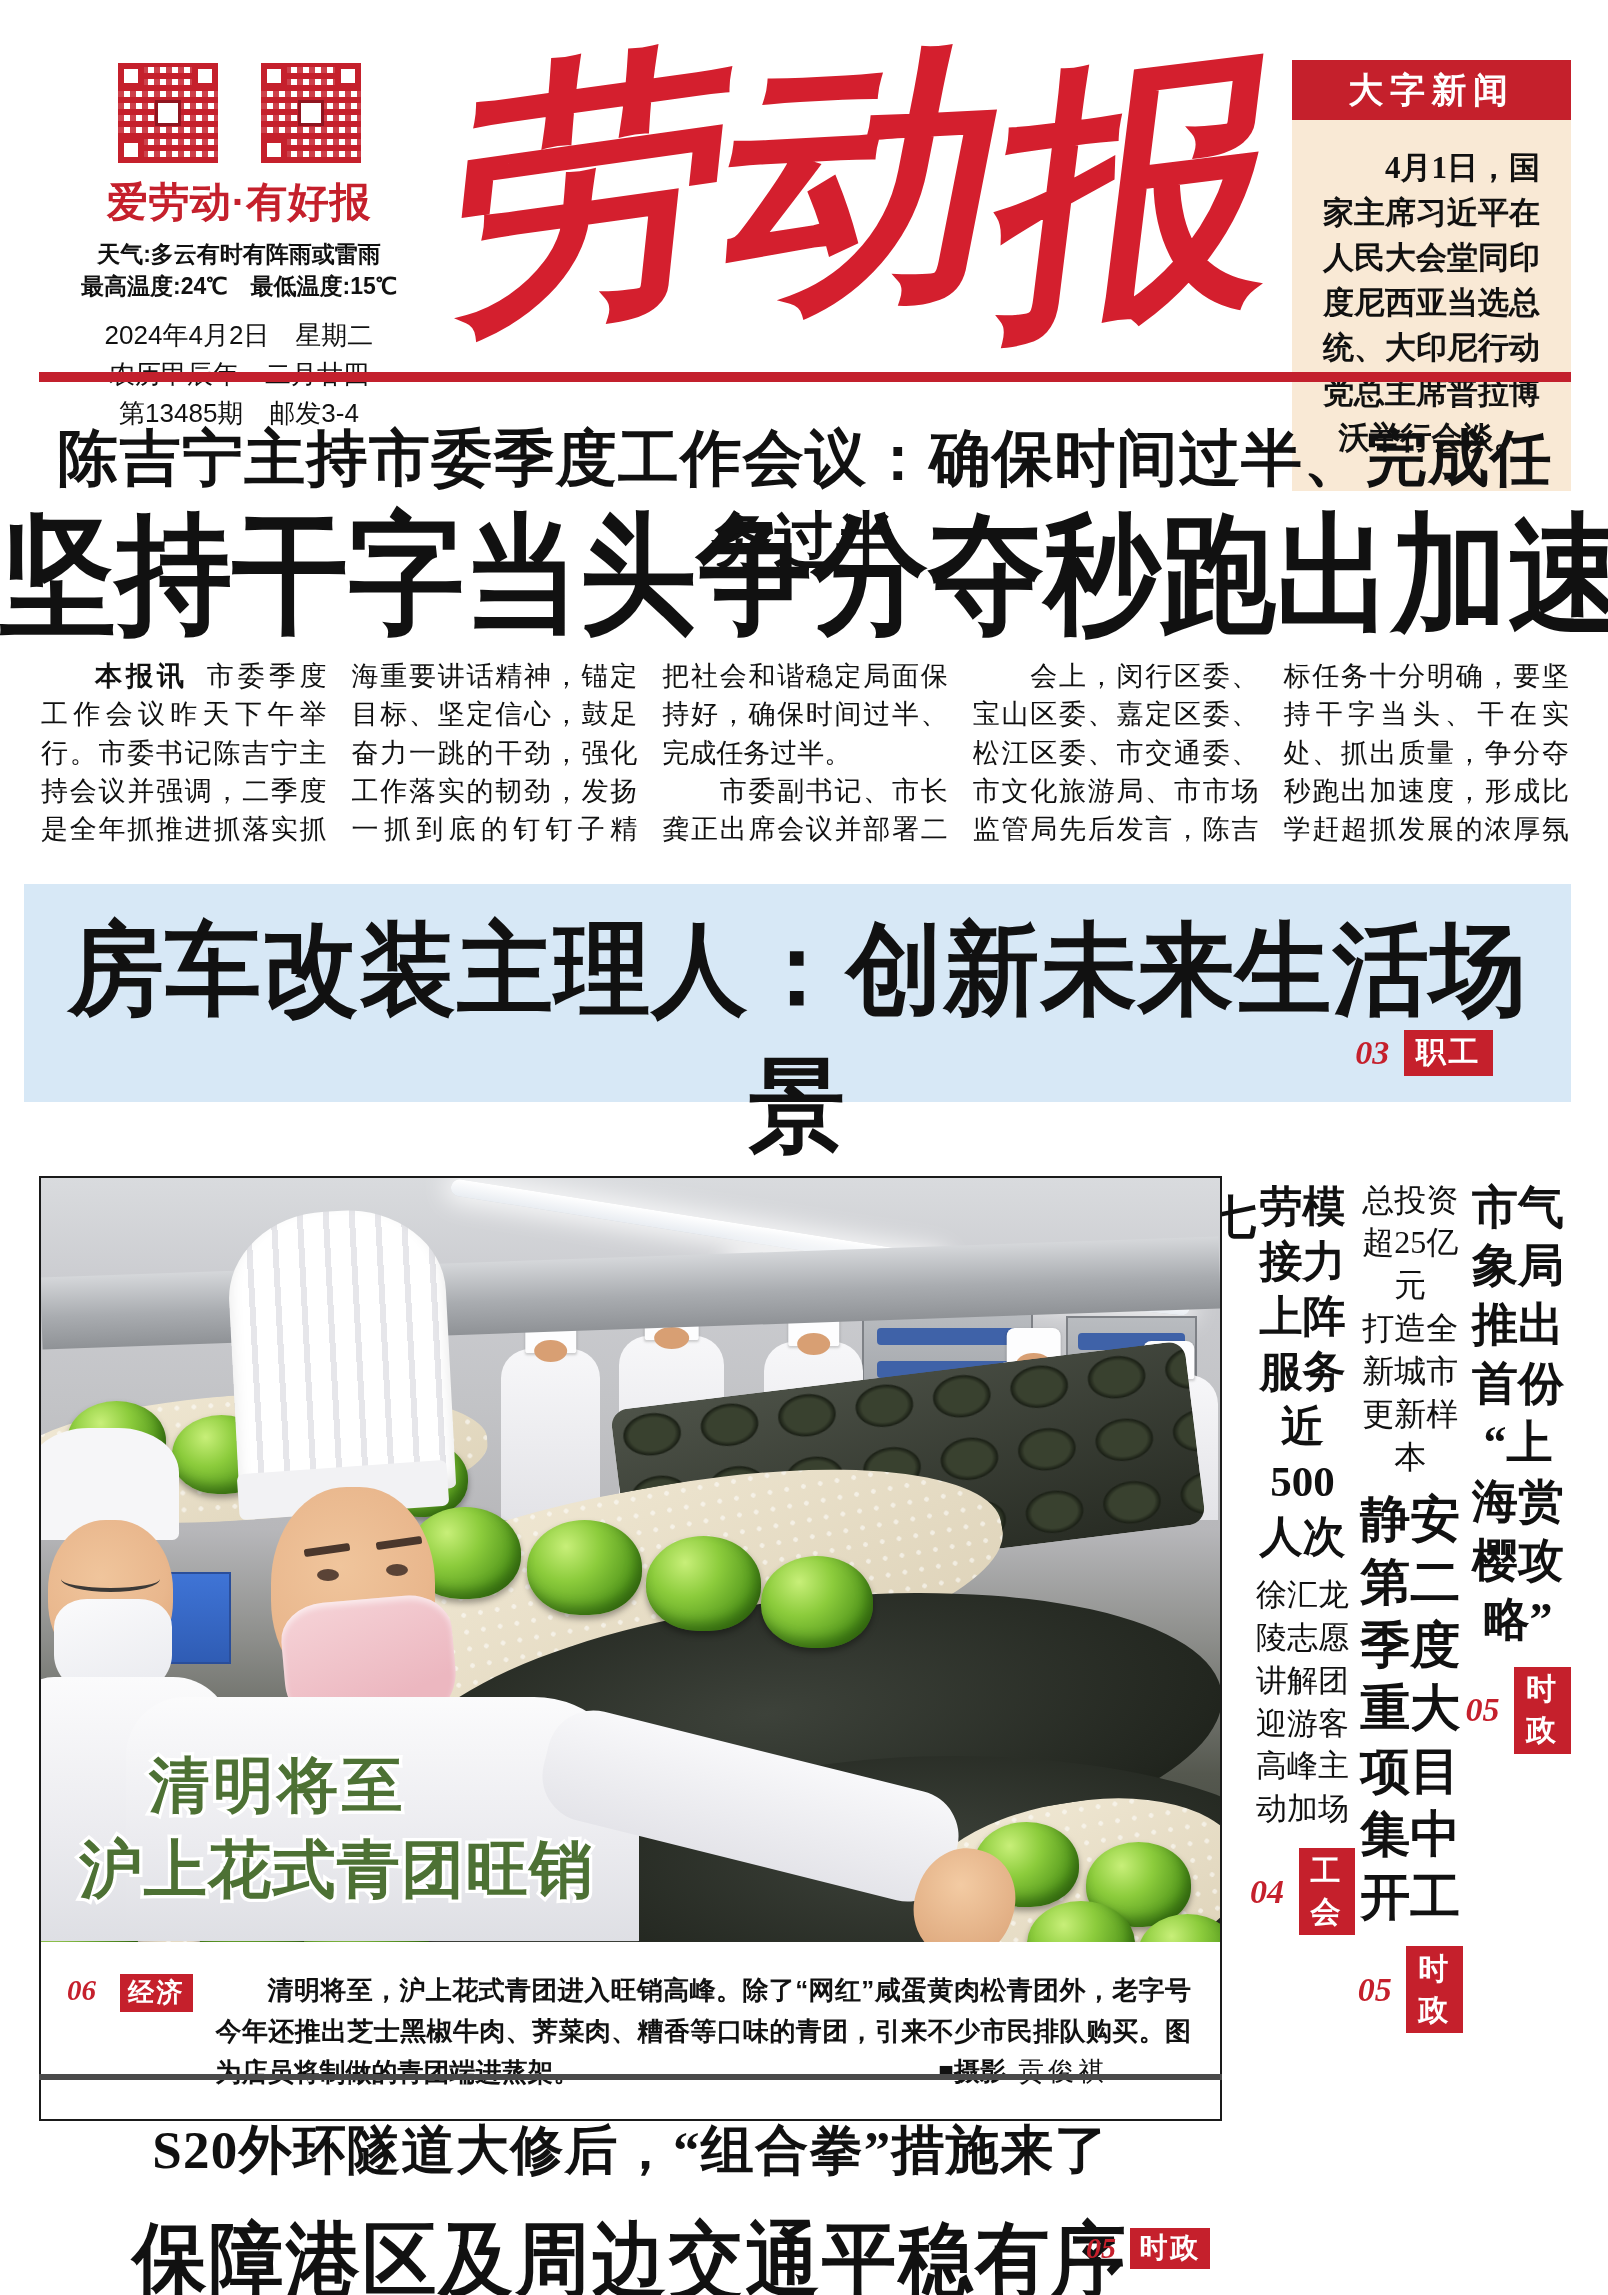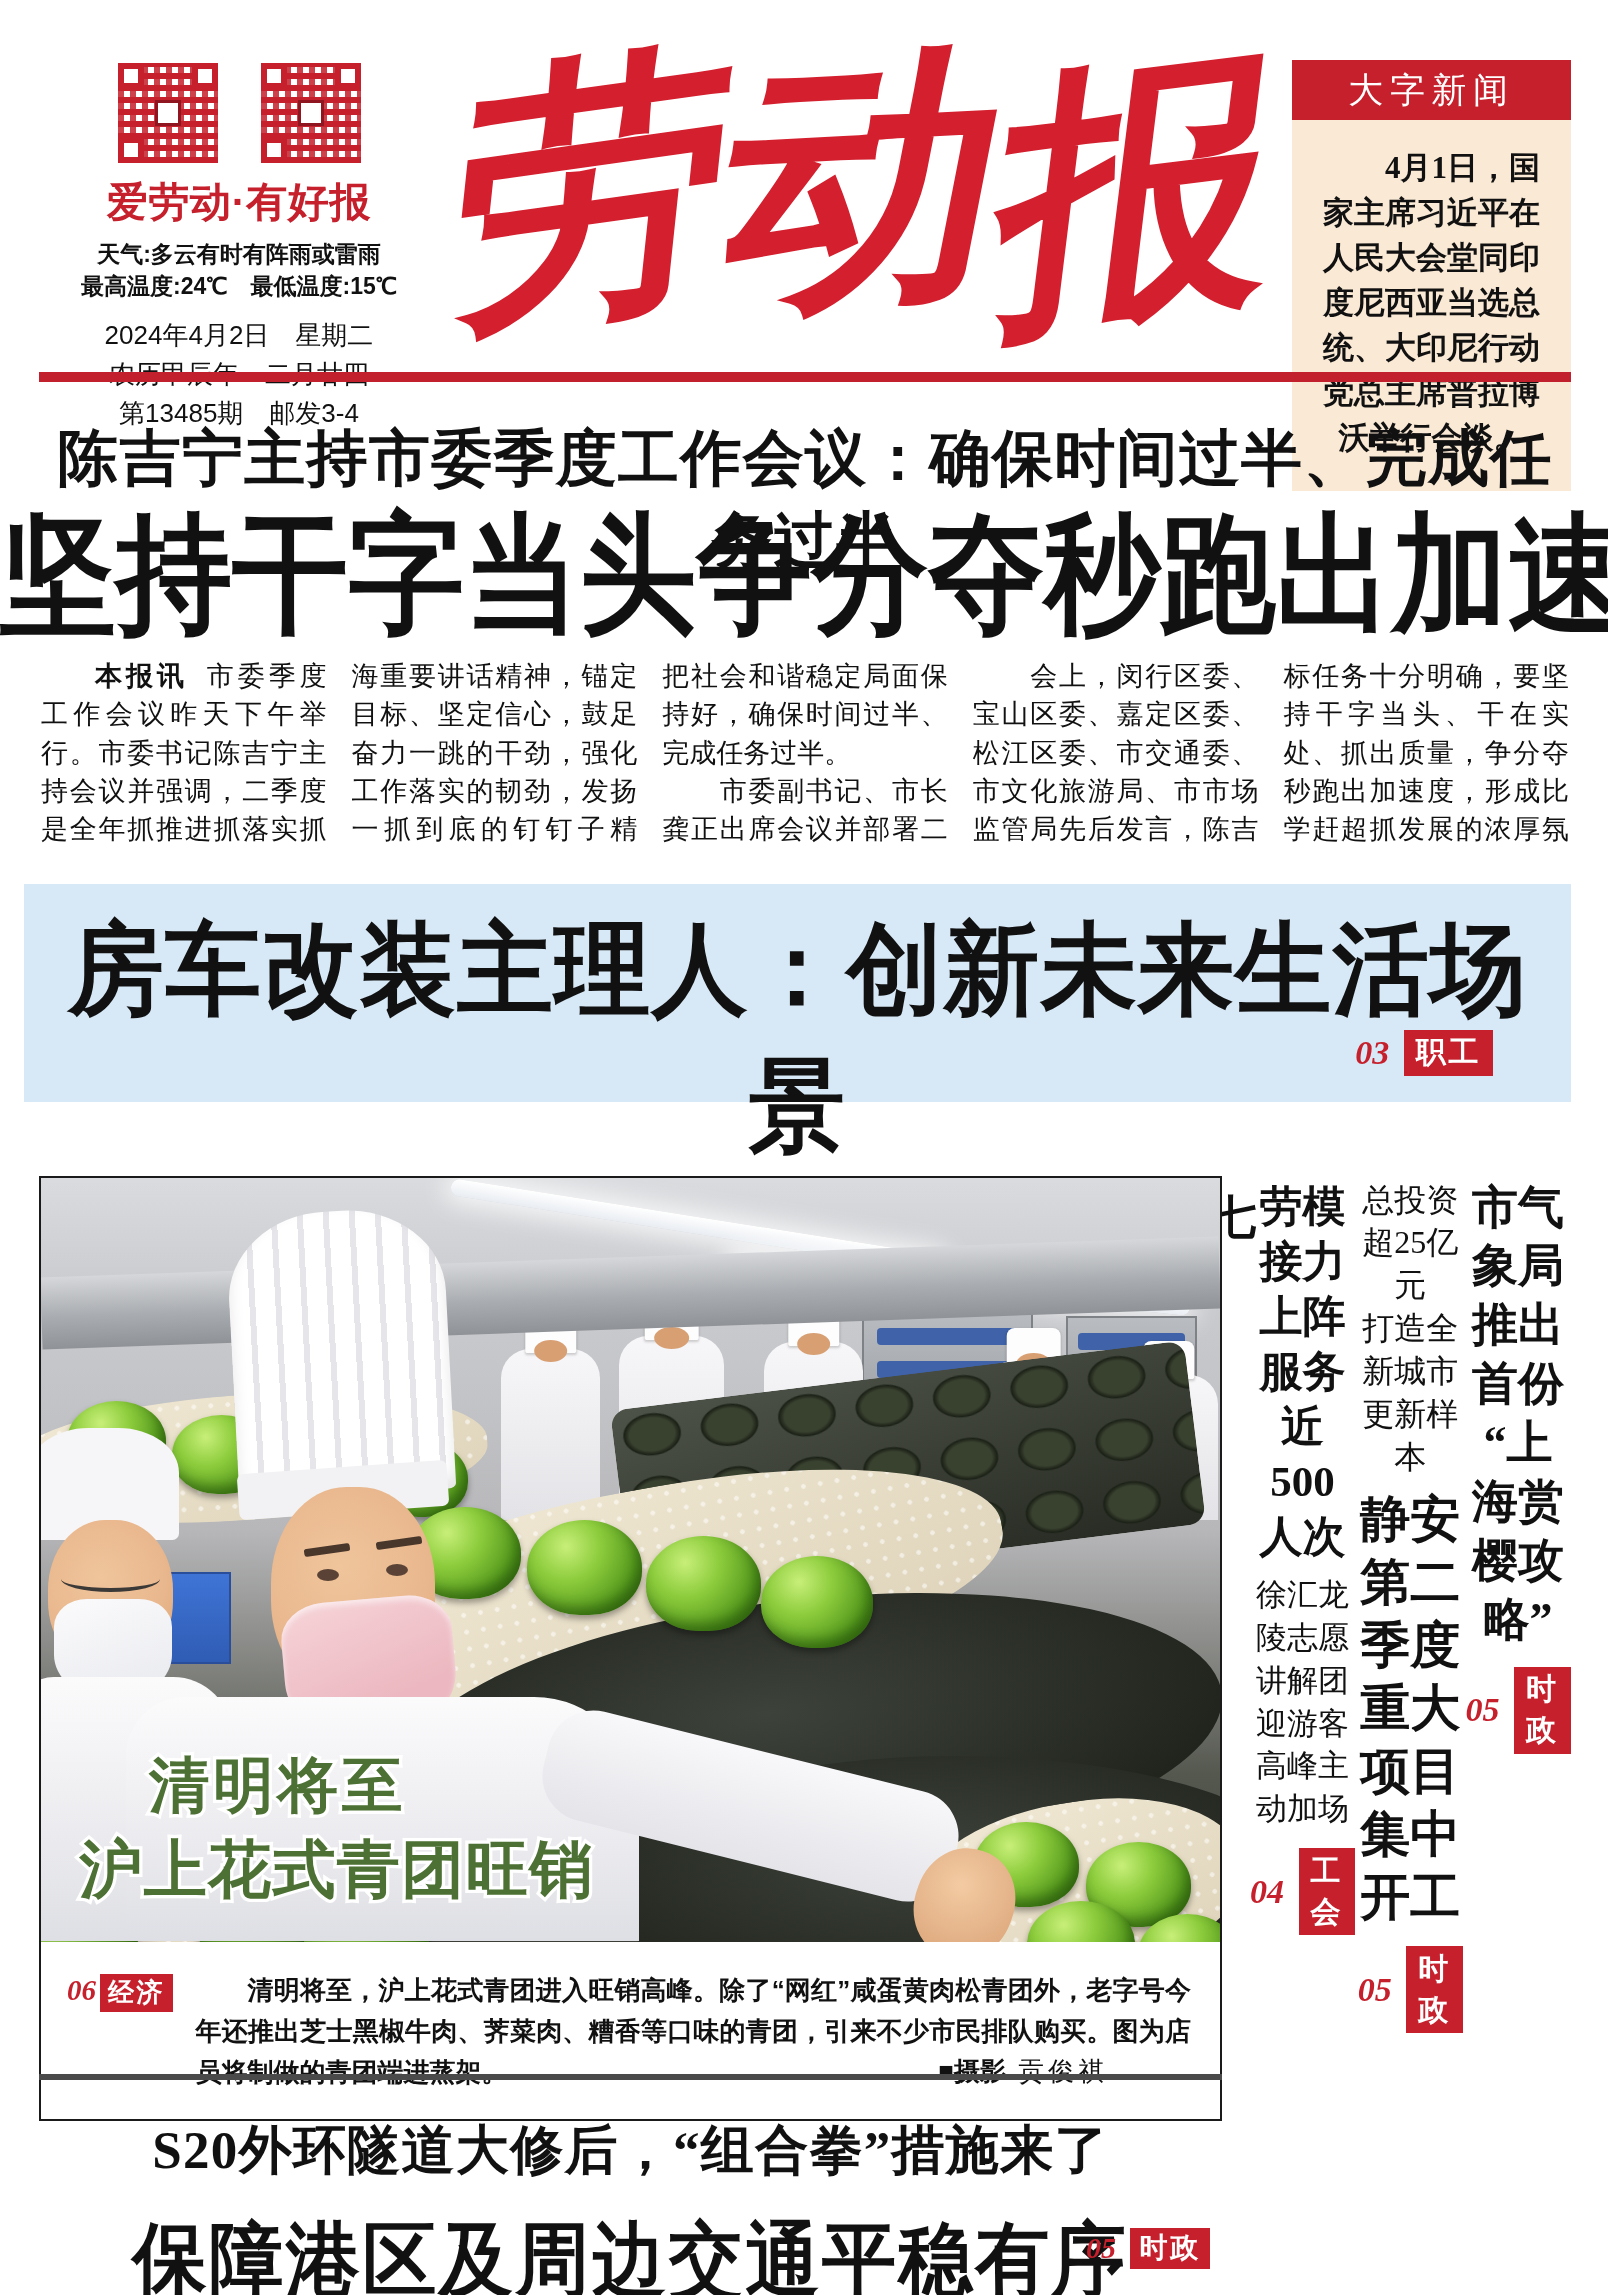--- a/index.html
+++ b/index.html
@@ -28,21 +28,21 @@
 
   .masthead{position:absolute;left:434px;top:20px;width:815px;height:342px;
             display:flex;justify-content:center;align-items:center;pointer-events:none;}
   .masthead span{font-size:276px;line-height:1;color:#d41f2e;font-weight:700;font-style:italic;
                  font-family:"Liberation Serif",serif;display:inline-block;}
   .masthead span:nth-child(1){transform:rotate(-8deg) translateY(4px);}
   .masthead span:nth-child(2){transform:rotate(-3deg) translateY(-9.2px);margin:0 -4px;}
   .masthead span:nth-child(3){transform:rotate(-7deg) translateY(6.6px);}
 
   .bignews{position:absolute;right:37px;top:60px;width:279px;}
-  .bignews .bn-hd{background:var(--red);color:#fff;text-align:center;font-weight:400;
+  .bignews .bn-hd{background:var(--red);color:#fff;text-align:center;font-weight:700;
                   font-size:35px;letter-spacing:6.6px;padding:6.6px 0;
                   font-family:"Liberation Sans",sans-serif;}
   .bignews .bn-bd{background:var(--cream);padding:26px 20px 30px;font-size:31px;line-height:1.45;
                   text-indent:2em;font-weight:600;text-align:center;}
 
   .red-rule{position:absolute;left:39px;right:37px;top:372px;height:10px;background:#c3202d;}
 
   
   .kicker{position:absolute;left:39px;right:37px;top:418px;text-align:center;
           font-size:61px;font-weight:800;letter-spacing:1.3px;}
@@ -109,21 +109,21 @@
         radial-gradient(closest-side at 50% 45%, #39412f 0 58%, #1b2016 72%, transparent 76%) 0 0/78px 63px,
         linear-gradient(170deg,#4e5349,#262a22);
        border-radius:17px;transform:rotate(-7deg);}
   .gb{position:absolute;border-radius:50% 50% 46% 46%;
       background:radial-gradient(circle at 34% 28%, #c8ef79 0%, #8ccc3c 34%, #55991d 70%, #3a7311 95%);
       box-shadow:inset -5.3px -8px 12px rgba(20,60,5,.45), 0 4px 6.6px rgba(0,0,0,.35);}
   .gb.dk{background:radial-gradient(circle at 34% 28%, #9ccb58 0%, #639f2a 40%, #3c6f12 75%, #2a520c 95%);}
   .overlay-svg{position:absolute;left:20px;bottom:18.4px;}
 
   .caption{position:relative;display:flex;gap:22.3px;padding:28px 29px 26px 26px;background:#fff;}
-  .caption .cap-badge{flex:0 0 auto;display:flex;align-items:flex-start;gap:4px;padding-top:4px;}
+  .caption .cap-badge{flex:0 0 auto;display:flex;align-items:flex-start;gap:24px;padding-top:4px;}
   .caption .cap-badge .pageno{font-size:29px;}
   .caption .cap-badge .badge{font-size:26px;padding:1.3px 8px;}
   .cap-text{font-family:"Liberation Sans",sans-serif;font-weight:600;font-size:26px;line-height:1.58;
             text-indent:2em;text-align:justify;flex:1;}
   .credit{position:absolute;right:112px;bottom:30px;font-size:26px;font-weight:600;font-family:"Liberation Sans",sans-serif;}
   .credit .nm{font-family:"Liberation Serif",serif;font-weight:500;margin-left:12px;letter-spacing:4px;}
   .gray-rule{position:absolute;left:39px;top:2074px;width:1183px;height:6px;background:#4a4a4a;}
 
   
   .bottom-story{position:absolute;left:39px;top:2115px;width:1183px;text-align:center;}

